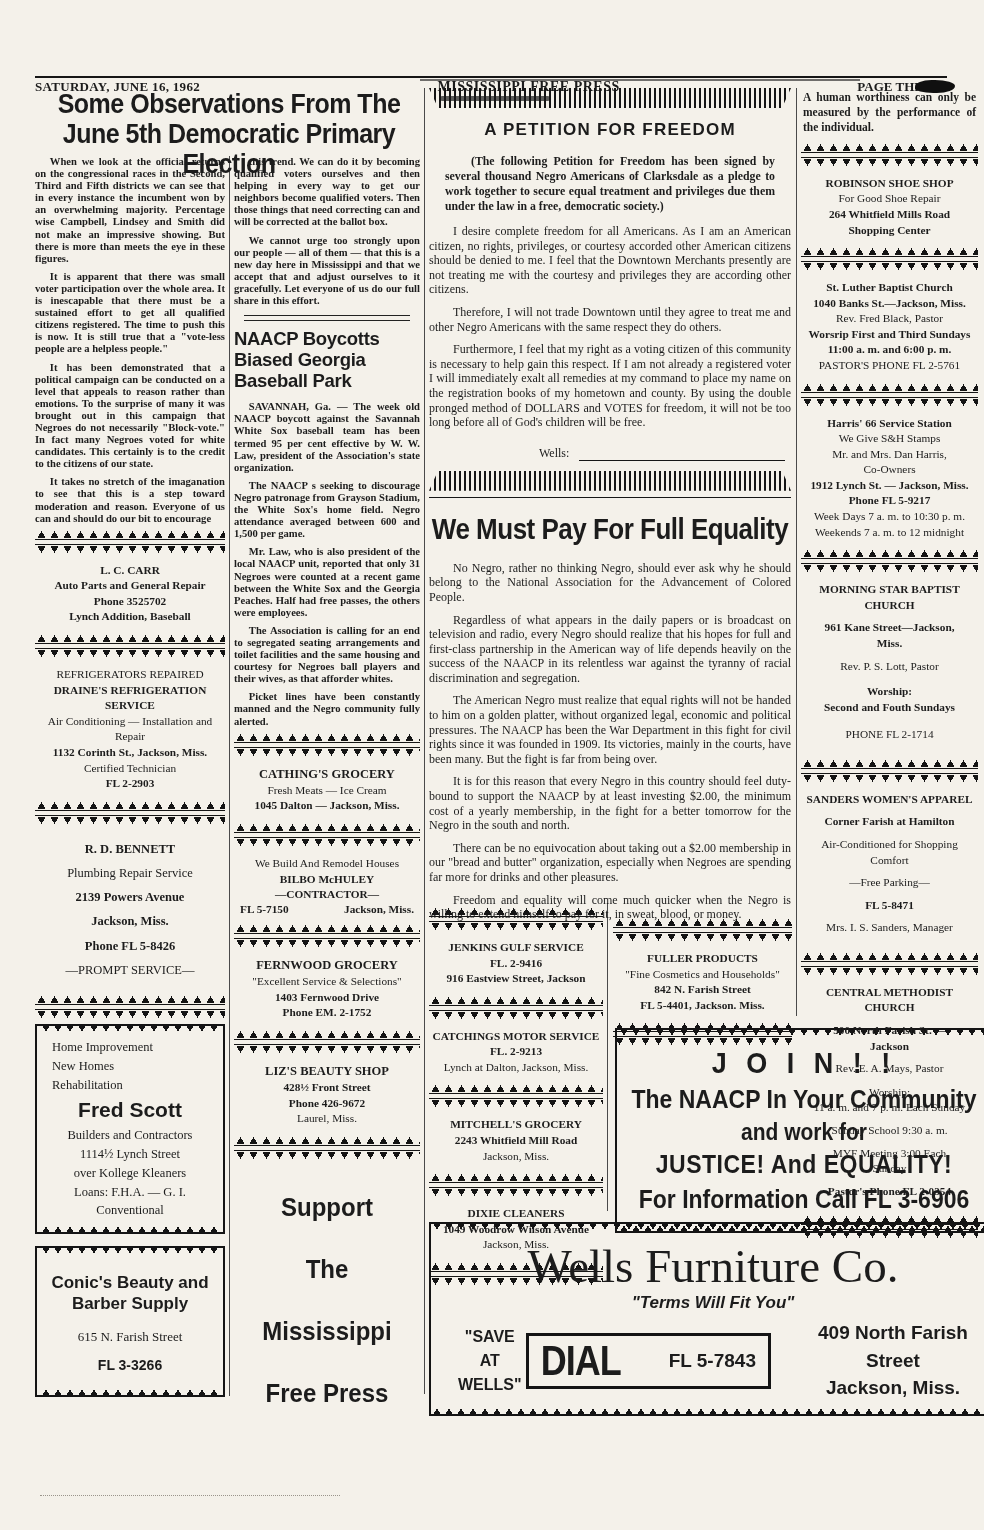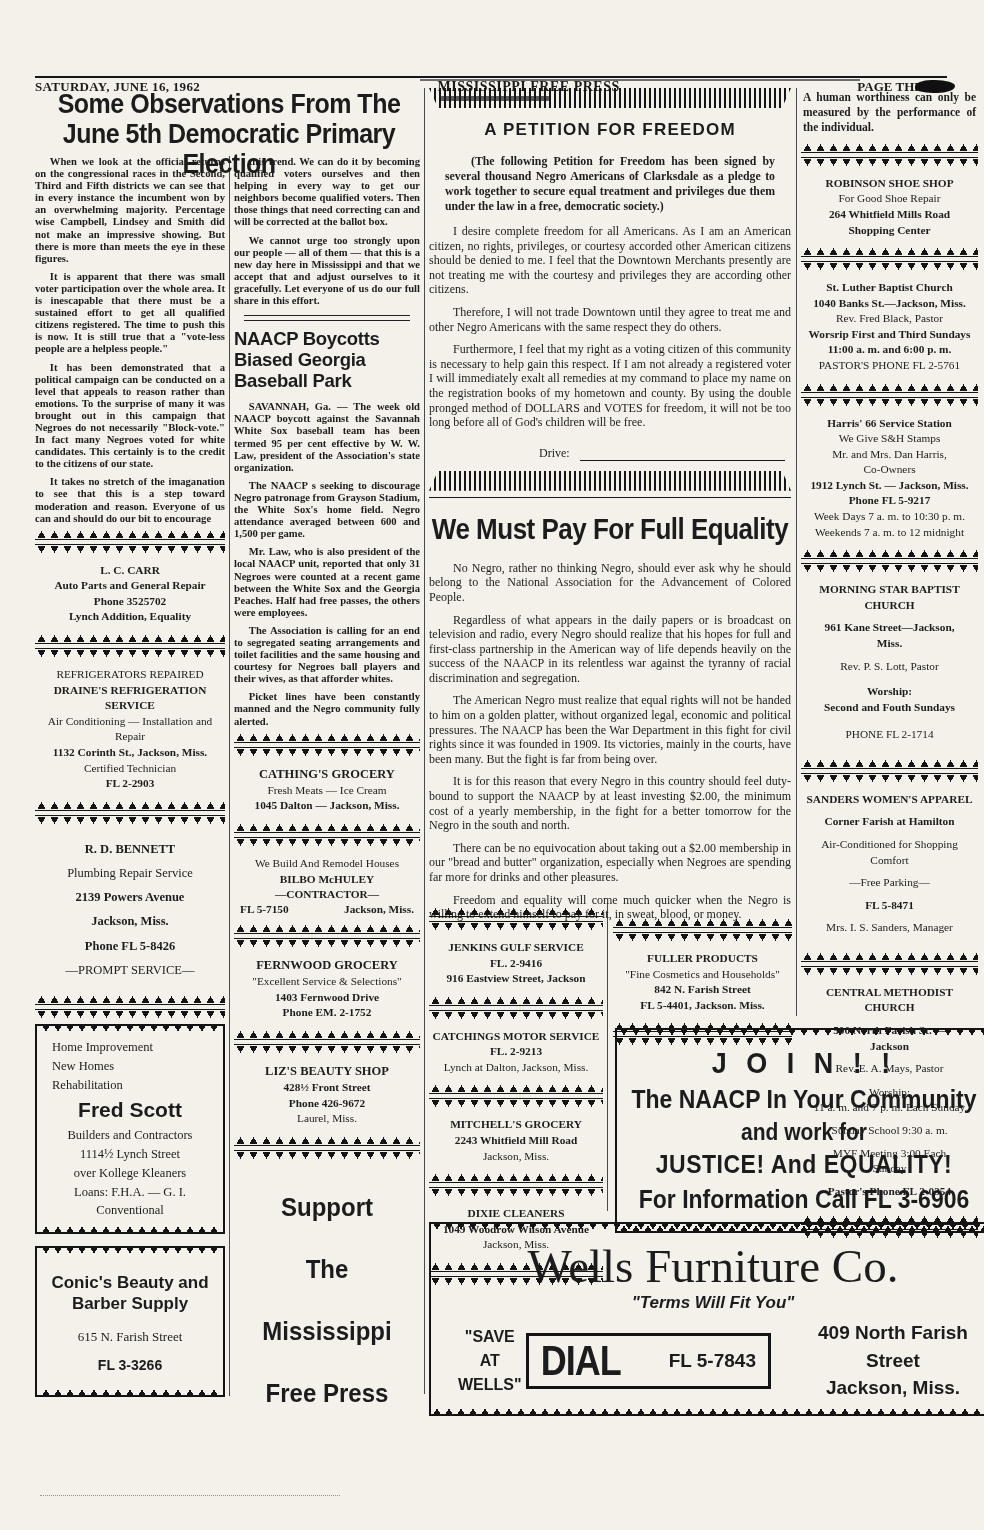--- a/index.html
+++ b/index.html
@@ -139,21 +139,21 @@
 
     <div class="orn">
         <div class="tri-up"></div>
         <div class="orn-lines"></div>
         <div class="tri-down"></div>
       </div>
     <div class="ad">
       <div class="ln b">L. C. CARR</div>
       <div class="ln b">Auto Parts and General Repair</div>
       <div class="ln b">Phone 3525702</div>
-      <div class="ln b">Lynch Addition, Equality</div>
+      <div class="ln b">Lynch Addition, Baseball</div>
     </div>
     <div class="orn">
         <div class="tri-up"></div>
         <div class="orn-lines"></div>
         <div class="tri-down"></div>
       </div>
 
     <div class="ad">
       <div class="ln">REFRIGERATORS REPAIRED</div>
       <div class="ln b">DRAINE'S REFRIGERATION SERVICE</div>
@@ -283,21 +283,21 @@
   <div class="abs centercol">
     <div class="hatch"></div>
     <div class="center-title">A PETITION FOR FREEDOM</div>
     <div class="petition-intro">(The following Petition for Freedom has been signed by several thousand Negro Americans of Clarksdale as a pledge to work together to secure equal treatment and privileges due them under the law in a free, democratic society.)</div>
     <div class="wide-txt">
       <p>I desire complete freedom for all Americans. As I am an American citizen, no rights, privileges, or courtesy accorded other American citizens should be denied to me. I feel that the Downtown Merchants presently are not treating me with the courtesy and privileges they are according other citizens.</p>
       <p>Therefore, I will not trade Downtown until they agree to treat me and other Negro Americans with the same respect they do others.</p>
       <p>Furthermore, I feel that my right as a voting citizen of this community is necessary to help gain this respect. If I am not already a registered voter I will immediately exalt all remedies at my command to place my name on the registration books of my hometown and county. By using the double pronged method of DOLLARS and VOTES for freedom, it will not be too long before all of God's children will be free.</p>
     </div>
     <div class="signed-row">
-      <span>Drive:</span>
+      <span>Wells:</span>
       <span class="sign-line"></span>
     </div>
     <div class="hatch flip"></div>
     <div class="rule-thin"></div>
 
     <div class="equality-title">We Must Pay For Full Equality</div>
     <div class="wide-txt">
       <p>No Negro, rather no thinking Negro, should ever ask why he should belong to the National Association for the Advancement of Colored People.</p>
       <p>Regardless of what appears in the daily papers or is broadcast on television and radio, every Negro should realize that his hopes for full and first-class partnership in the American way of life depends heavily on the success of the NAACP in its relentless war against the tyranny of racial discrimination and segregation.</p>
       <p>The American Negro must realize that equal rights will not be handed to him on a golden platter, without organized legal, economic and political pressures. The NAACP has been the War Department in this fight for civil rights since it was founded in 1909. Its victories, mainly in the courts, have been many. But the fight is far from being over.</p>

